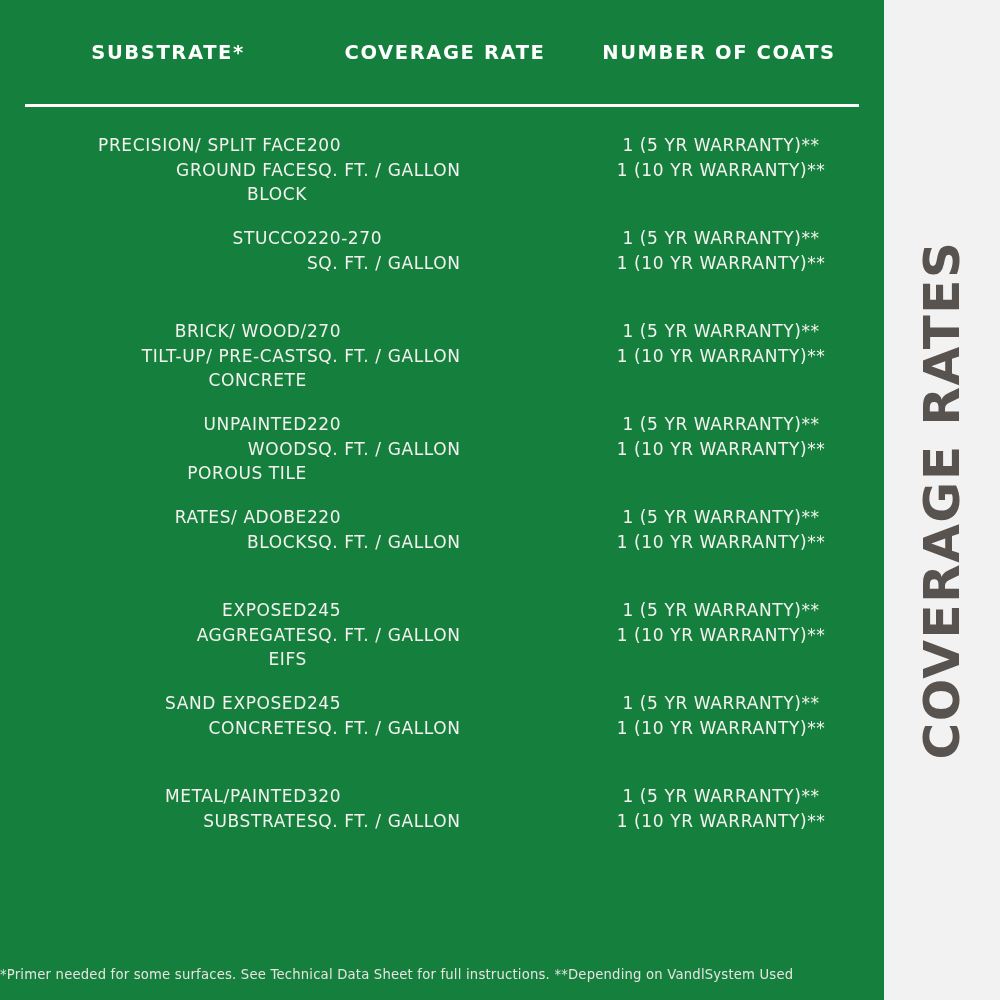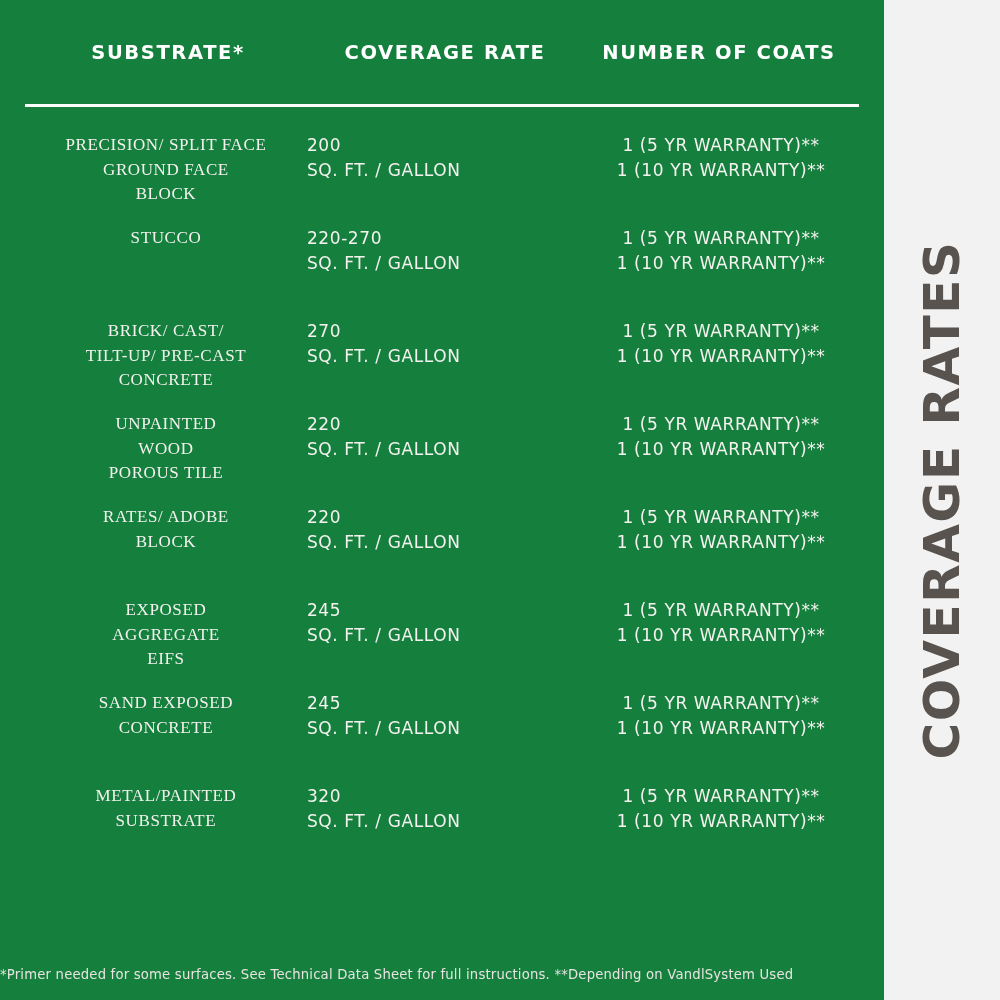--- a/index.html
+++ b/index.html
@@ -90,22 +90,21 @@
   }
   .cell {
     color: #f4f2ef;
     font-family: "DejaVu Sans", sans-serif;
     font-size: 17px;
     line-height: 24.5px;
     letter-spacing: 0.6px;
   }
   .cell-sub {
     width: 286px;
-    text-align: center;
-    font-family: Liberation Serif, serif;
+    text-align: right;
   }
   .cell-rate {
     width: 268px;
     text-align: left;
   }
   .cell-coats {
     width: 280px;
     text-align: center;
     padding-left: 12px;
   }
@@ -164,21 +163,21 @@
             <div class="line">SQ. FT. / GALLON</div>
           </div>
           <div class="cell cell-coats">
             <div class="line">1 (5 YR WARRANTY)**</div>
             <div class="line">1 (10 YR WARRANTY)**</div>
           </div>
         </div>
 
         <div class="row">
           <div class="cell cell-sub">
-            <div class="line">BRICK/ CAST/</div>
+            <div class="line">BRICK/ WOOD/</div>
             <div class="line">TILT-UP/ PRE-CAST</div>
             <div class="line">CONCRETE</div>
           </div>
           <div class="cell cell-rate">
             <div class="line">270</div>
             <div class="line">SQ. FT. / GALLON</div>
           </div>
           <div class="cell cell-coats">
             <div class="line">1 (5 YR WARRANTY)**</div>
             <div class="line">1 (10 YR WARRANTY)**</div>

